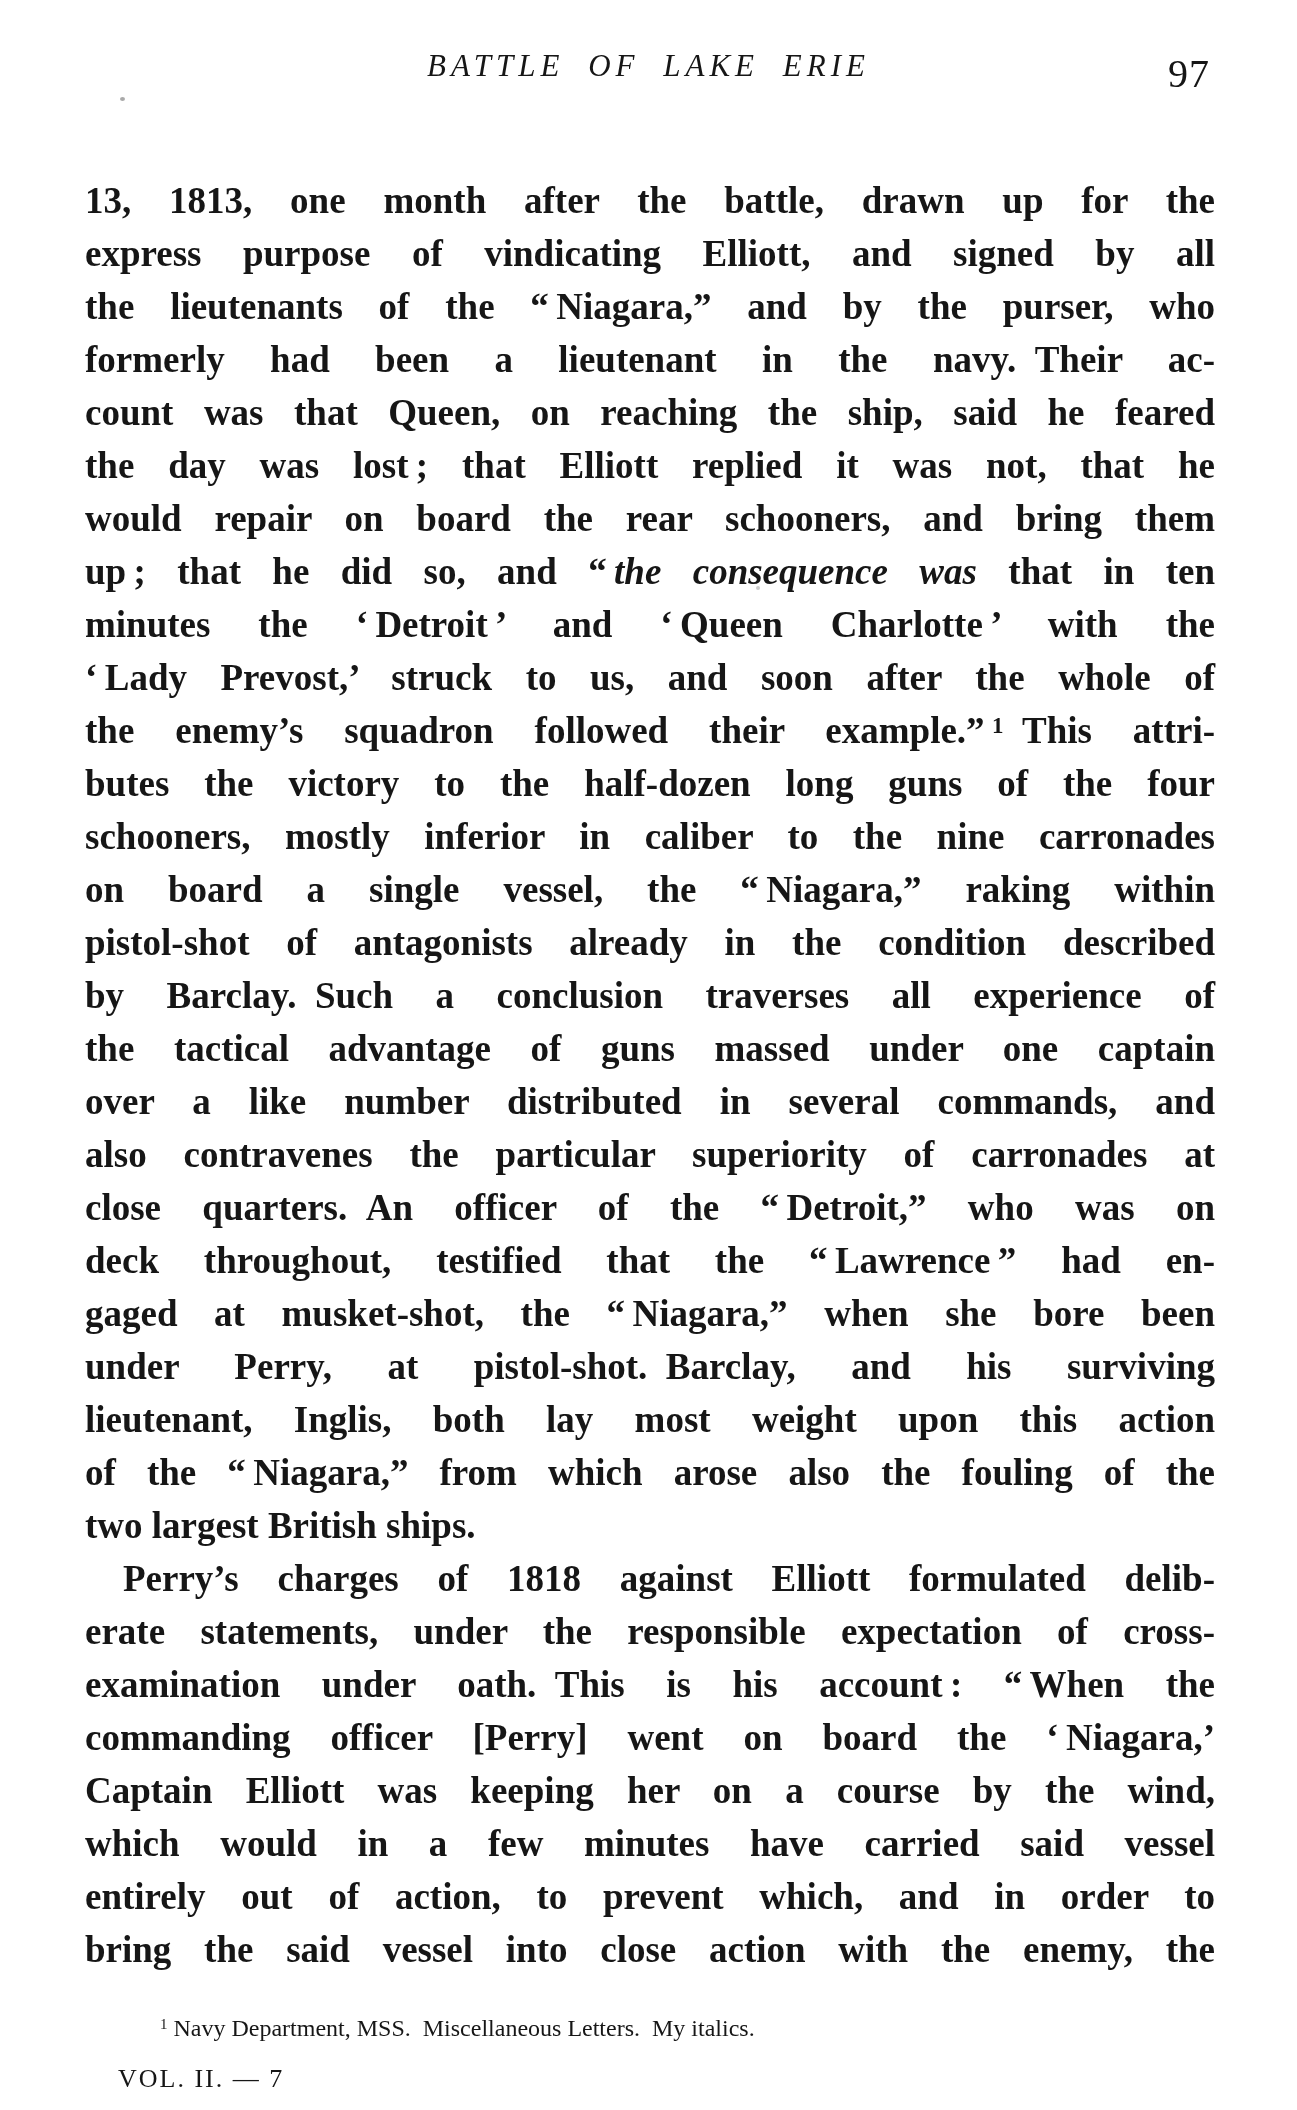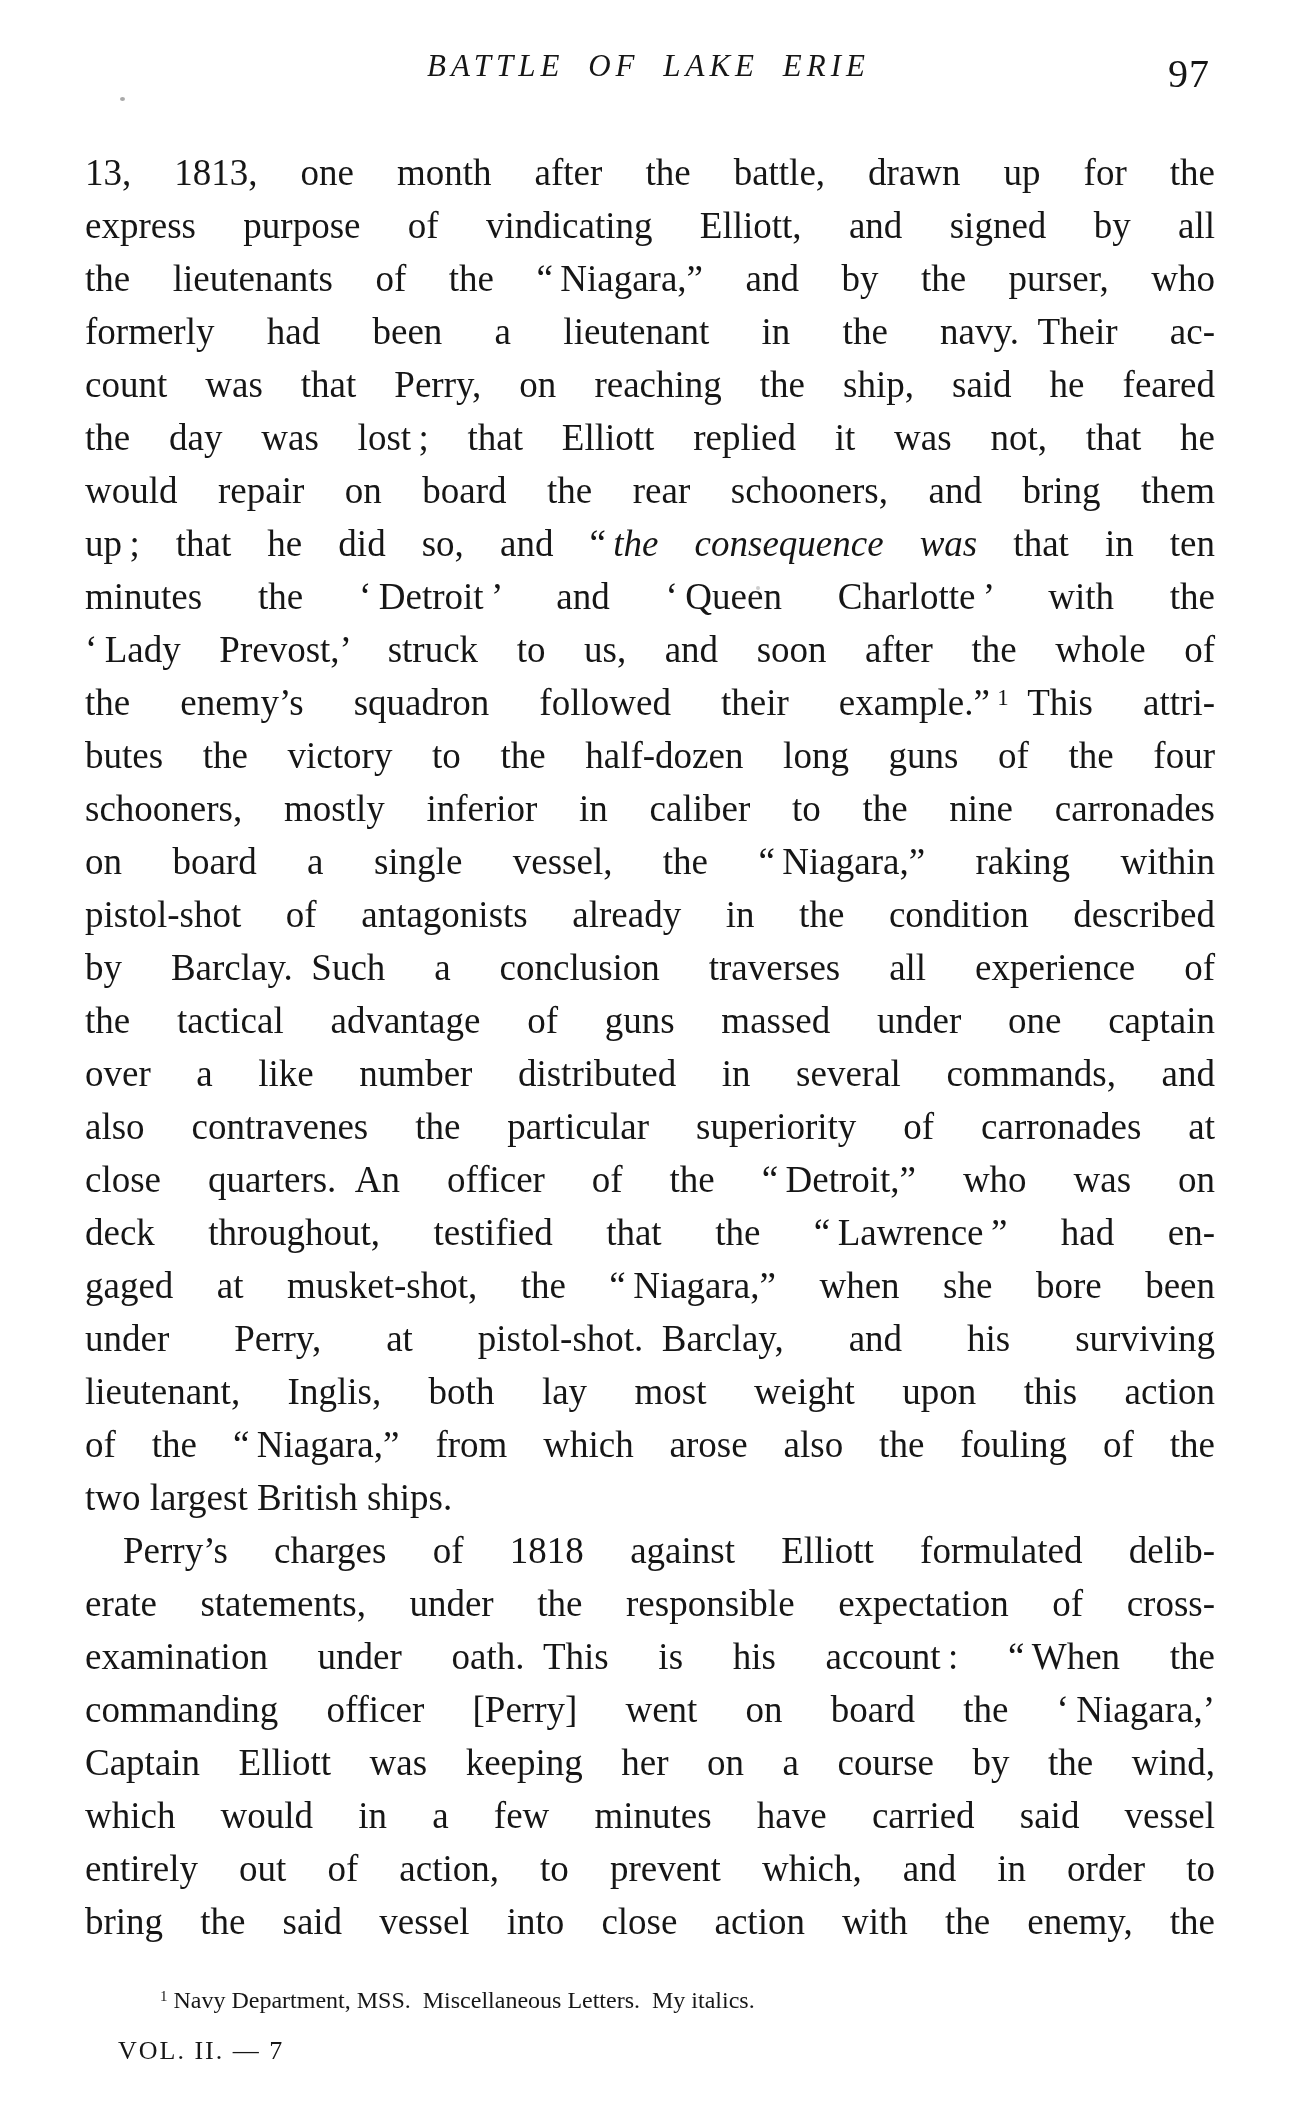--- a/index.html
+++ b/index.html
@@ -34,23 +34,24 @@
   }
   .head-pagenum {
     position: absolute;
     right: 2px;
     top: 2px;
     font-size: 40px;
     letter-spacing: 1px;
   }
   
   .body-text {
-    margin: 54px 82px 0 85px;
+    margin: 82px 82px 0 85px;
     width: 1130px;
     font-size: 37px;
+    font-weight: bold;
   }
   .line {
     line-height: 53px;
     height: 53px;
     text-align: justify;
     text-align-last: justify;
     white-space: normal;
   }
   .line.para-end {
     text-align: center;
@@ -96,21 +97,21 @@
   <div class="running-head">
     <span class="head-title">BATTLE OF LAKE ERIE</span>
     <span class="head-pagenum">97</span>
   </div>
 
   <div class="body-text">
       <div class="line"><span>13, 1813, one month after the battle, drawn up for the</span></div>
       <div class="line"><span>express purpose of vindicating Elliott, and signed by all</span></div>
       <div class="line"><span>the lieutenants of the “ Niagara,” and by the purser, who</span></div>
       <div class="line"><span>formerly had been a lieutenant in the navy. Their ac-</span></div>
-      <div class="line"><span>count was that Perry, on reaching the ship, said he feared</span></div>
+      <div class="line"><span>count was that Queen, on reaching the ship, said he feared</span></div>
       <div class="line"><span>the day was lost ; that Elliott replied it was not, that he</span></div>
       <div class="line"><span>would repair on board the rear schooners, and bring them</span></div>
       <div class="line"><span>up ; that he did so, and “ </span><span class="it">the consequence was</span><span> that in ten</span></div>
       <div class="line"><span>minutes the ‘ Detroit ’ and ‘ Queen Charlotte ’ with the</span></div>
       <div class="line"><span>‘ Lady Prevost,’ struck to us, and soon after the whole of</span></div>
       <div class="line"><span>the enemy’s squadron followed their example.” </span><span class="sup">1</span><span> This attri-</span></div>
       <div class="line"><span>butes the victory to the half-dozen long guns of the four</span></div>
       <div class="line"><span>schooners, mostly inferior in caliber to the nine carronades</span></div>
       <div class="line"><span>on board a single vessel, the “ Niagara,” raking within</span></div>
       <div class="line"><span>pistol-shot of antagonists already in the condition described</span></div>

